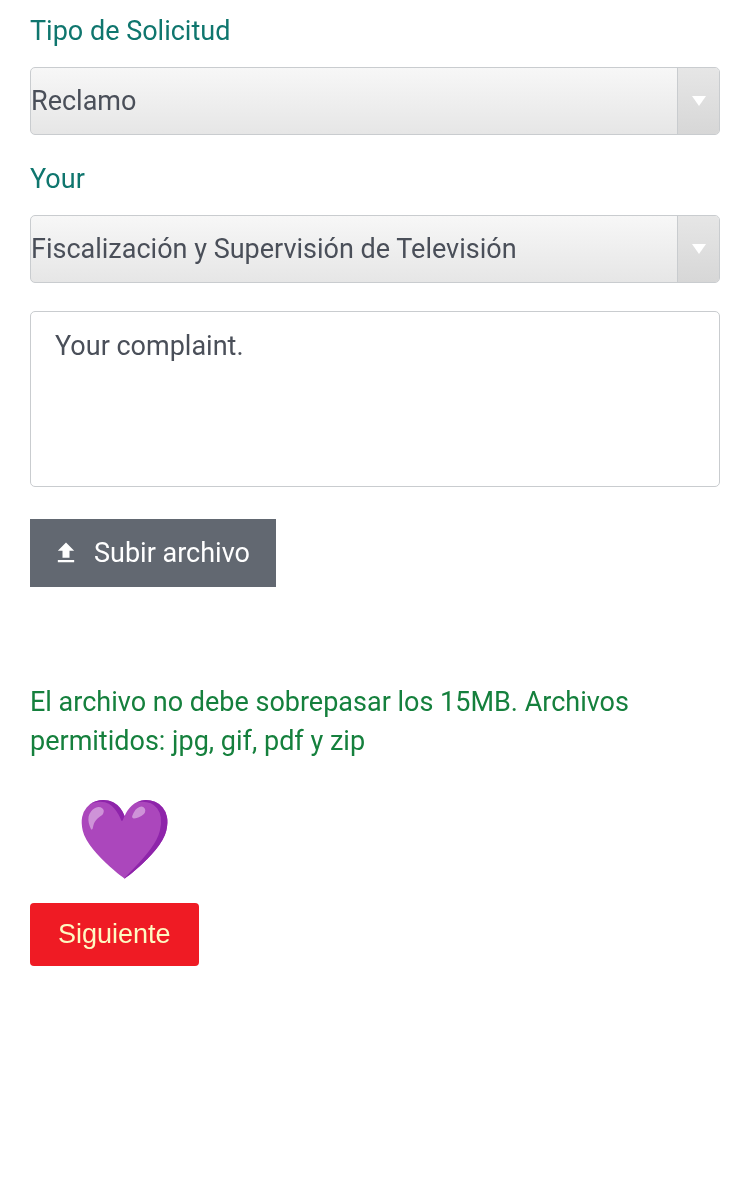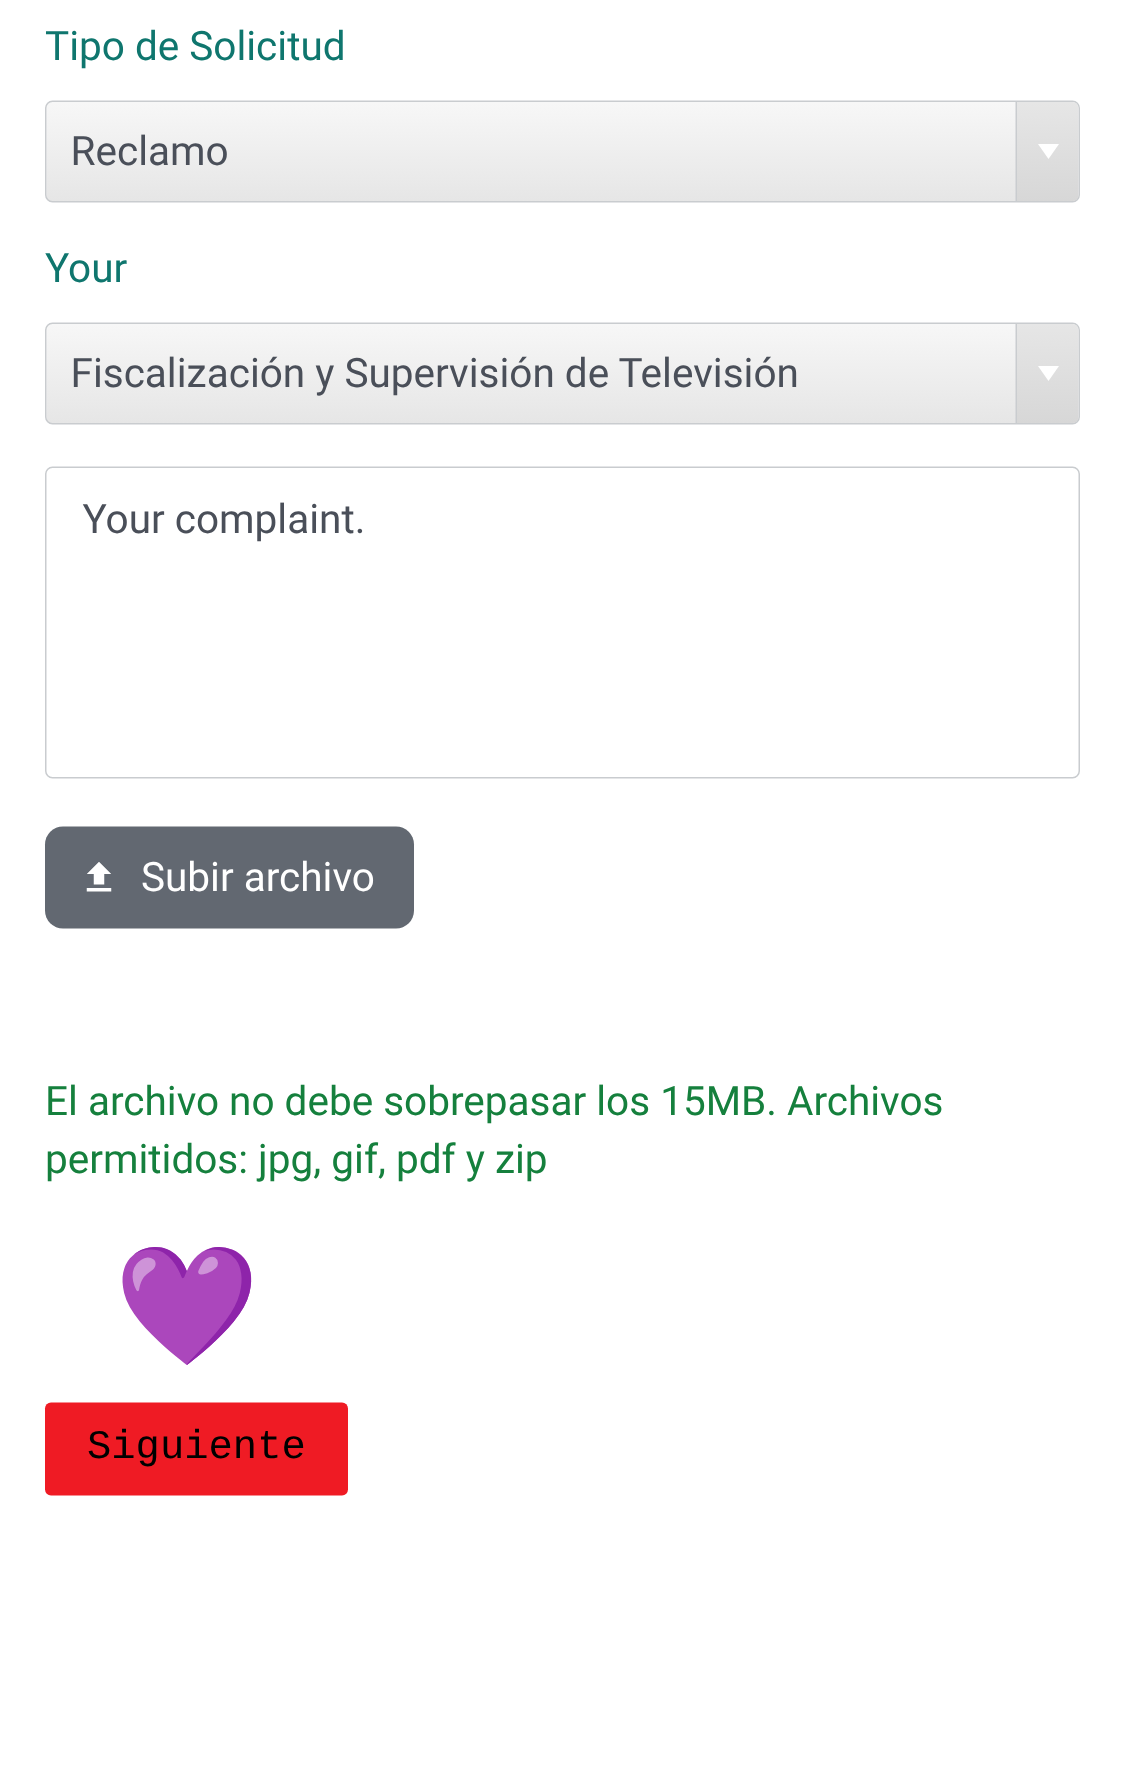--- a/index.html
+++ b/index.html
@@ -30,57 +30,57 @@
       height: 68px;
       border: 1px solid #c9cccf;
       border-radius: 5px;
       background: linear-gradient(to bottom, #f7f7f7 0%, #e6e6e6 100%);
       display: flex;
       align-items: center;
       overflow: hidden;
     }
     .select-value {
       flex: 1;
-      padding: 0 16px;
+      padding: 0 0;
       font-size: 27px;
       color: #4a4f59;
     }
     .select-caret {
       width: 42px;
       height: 100%;
       background: linear-gradient(to bottom, #e6e6e6 0%, #d7d7d7 100%);
       border-left: 1px solid #c9cccf;
       display: flex;
       align-items: center;
       justify-content: center;
     }
     .select-caret svg {
       width: 14px;
       height: 10px;
     }
     .textarea {
       width: 100%;
-      height: 208px;
+      height: 176px;
       border: 1px solid #c9cccf;
       border-radius: 5px;
       padding: 18px 24px;
       font-size: 27px;
       font-family: inherit;
       color: #4a4f59;
       resize: none;
       background: #ffffff;
     }
     .upload-button {
       display: inline-flex;
       align-items: center;
       gap: 14px;
       background: #626871;
       color: #ffffff;
       border: none;
-      border-radius: 12px;
+      border-radius: 0;
       padding: 18px 26px 18px 22px;
       font-size: 27px;
       font-family: inherit;
       cursor: pointer;
     }
     .upload-button svg {
       width: 28px;
       height: 28px;
       fill: #ffffff;
     }
@@ -92,26 +92,26 @@
       margin-bottom: 40px;
     }
     .heart {
       font-size: 78px;
       margin-left: 46px;
       margin-bottom: 24px;
       line-height: 1;
     }
     .next-button {
       background: #ef1b24;
-      color: #000000;
+      color: #fef9c3;
       border: none;
       border-radius: 4px;
       padding: 16px 28px;
       font-size: 27px;
-      font-family: Liberation Mono, monospace;
+      font-family: Liberation Sans, sans-serif;
       cursor: pointer;
     }
   </style>
 </head>
 <body>
 
 
 
 <div class="form-group">
   <label class="label">Tipo de Solicitud</label>

